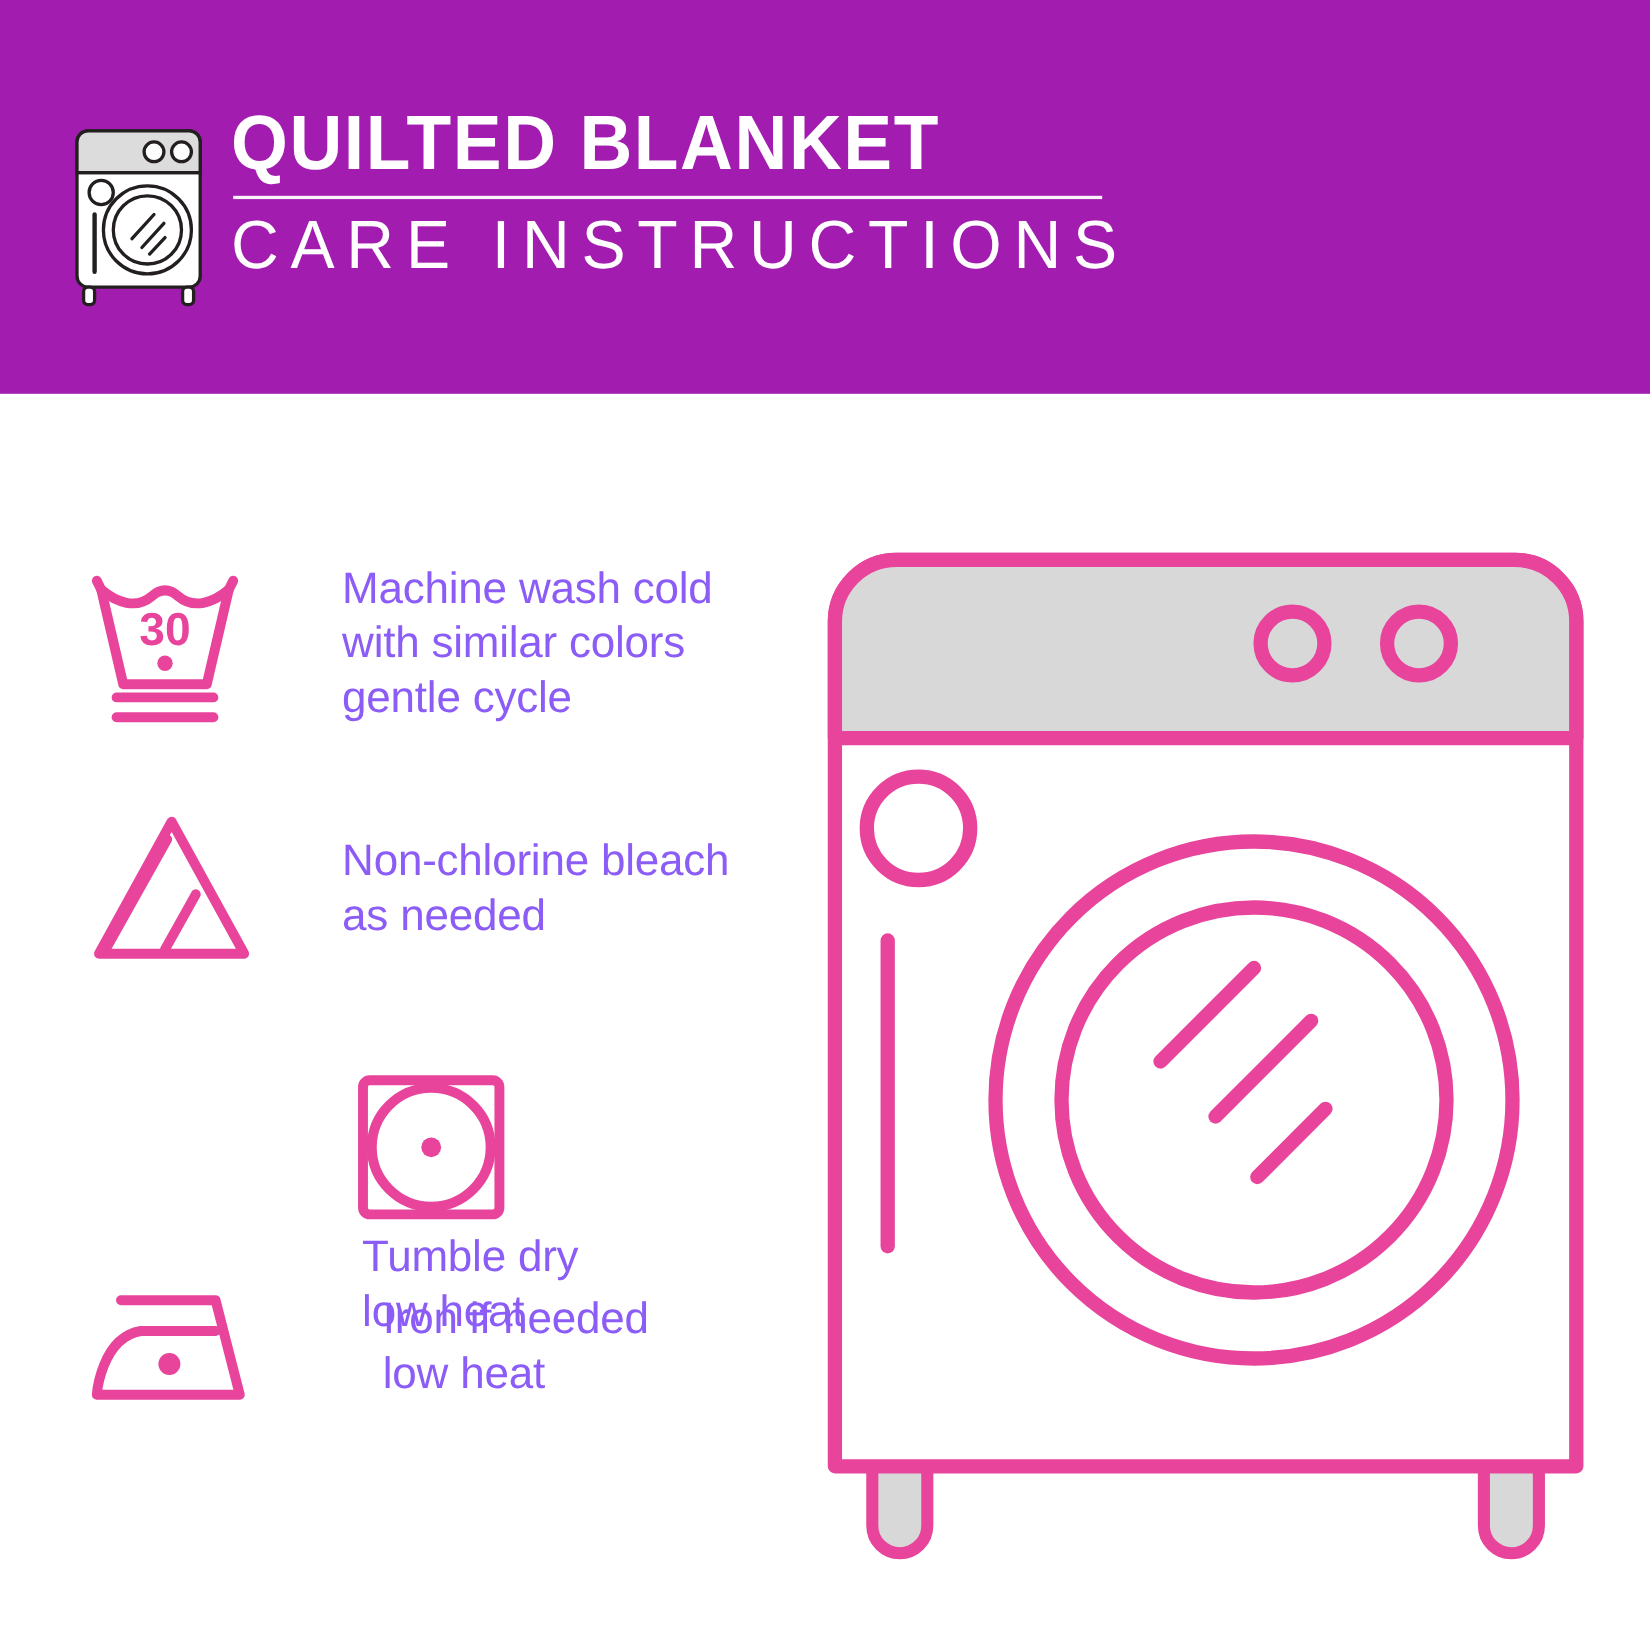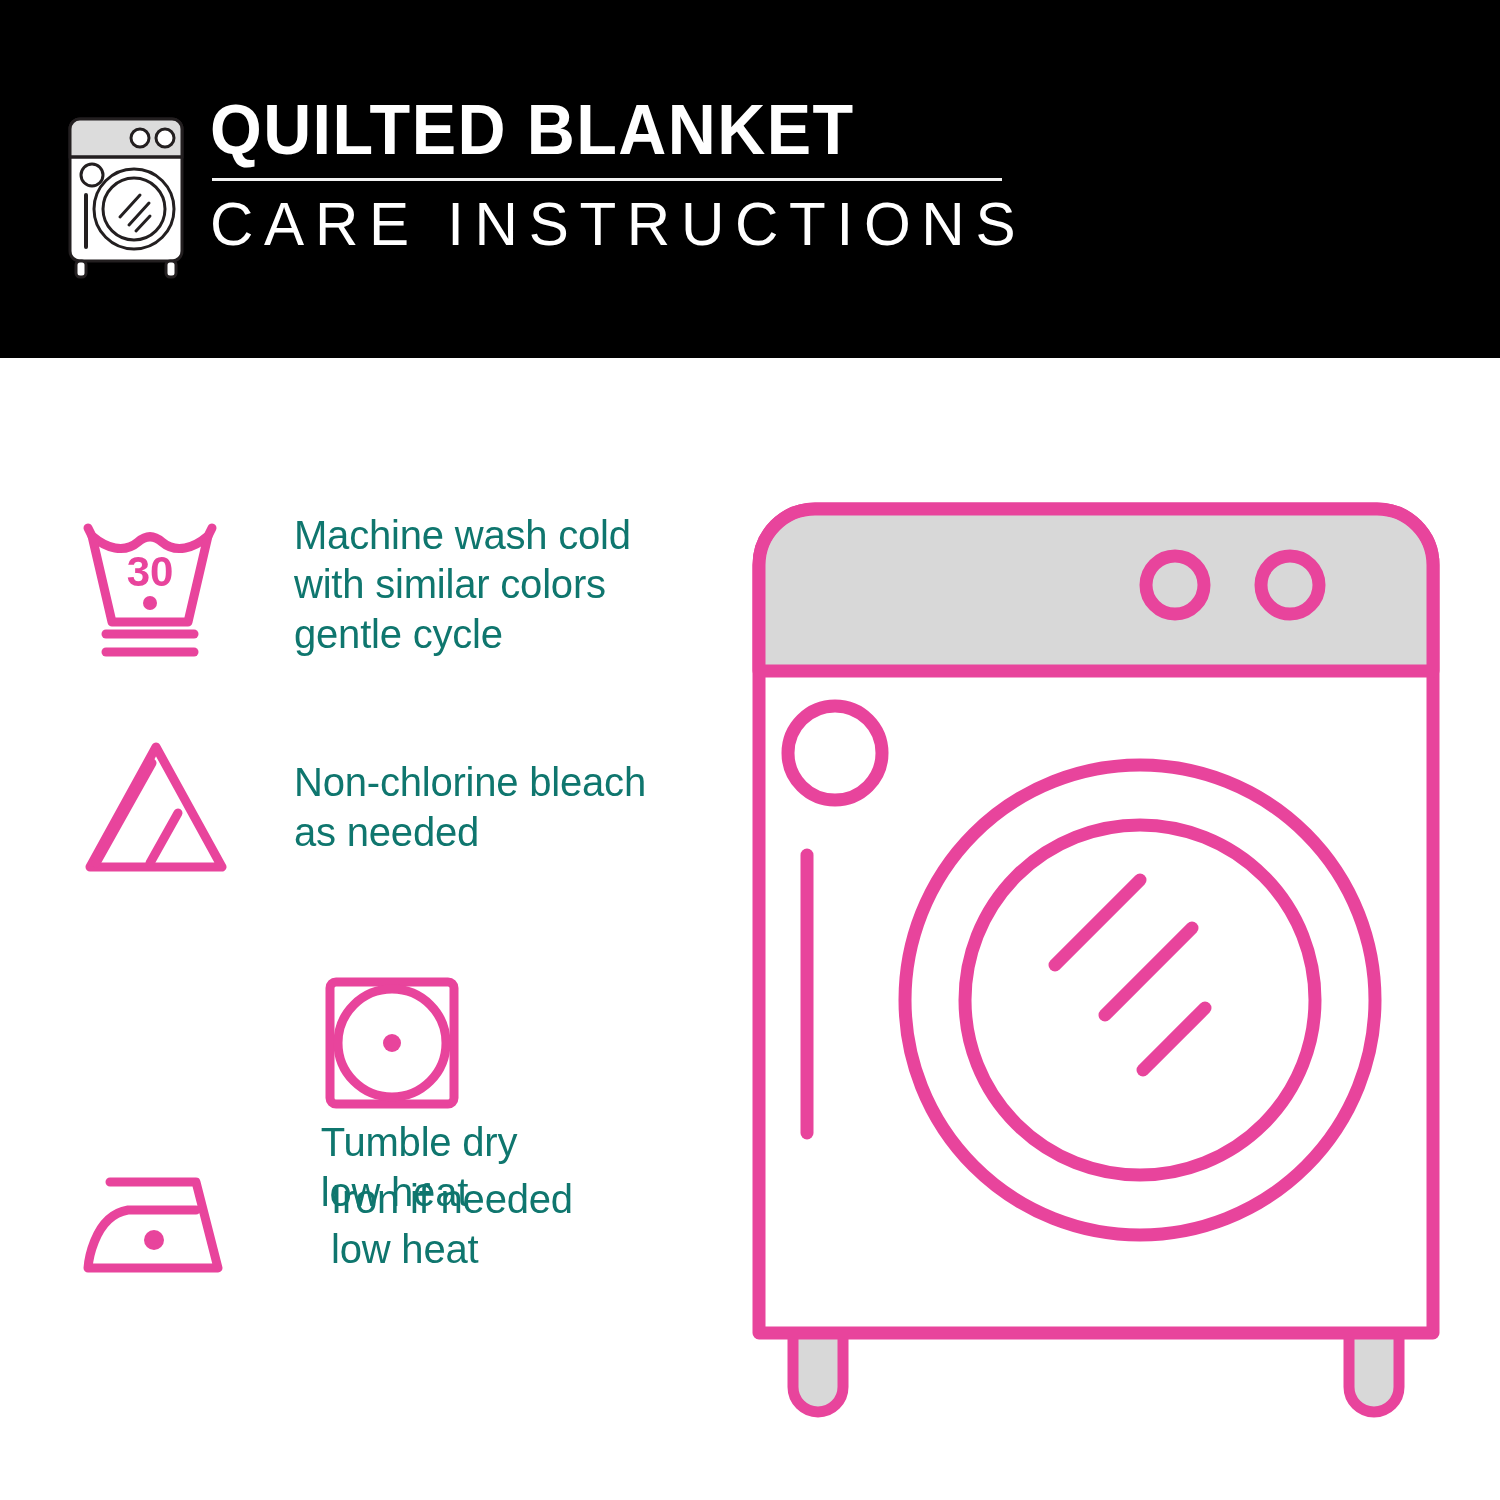--- a/index.html
+++ b/index.html
@@ -15,21 +15,21 @@
     position: relative;
   }
 
   
   .header {
     position: absolute;
     left: 0;
     top: 0;
     width: 1500px;
     height: 358px;
-    background: #000000;
+    background: #a21caf;
   }
   .header-inner {
     position: absolute;
     left: 62px;
     top: 95px;
     display: flex;
     align-items: flex-start;
   }
   .logo-icon {
     width: 128px;
@@ -92,22 +92,22 @@
 
   .care-symbol {
     flex: 0 0 auto;
     width: 168px;
     height: 150px;
     display: flex;
     align-items: center;
     justify-content: flex-start;
   }
   .care-text {
-    margin-left: 54px;
-    color: #0f766e;
+    margin-left: 71px;
+    color: #8b5cf6;
     font-size: 40px;
     line-height: 1.24;
     letter-spacing: -0.2px;
     white-space: pre-line;
   }
 
   
   .machine {
     position: absolute;
     left: 745px;

